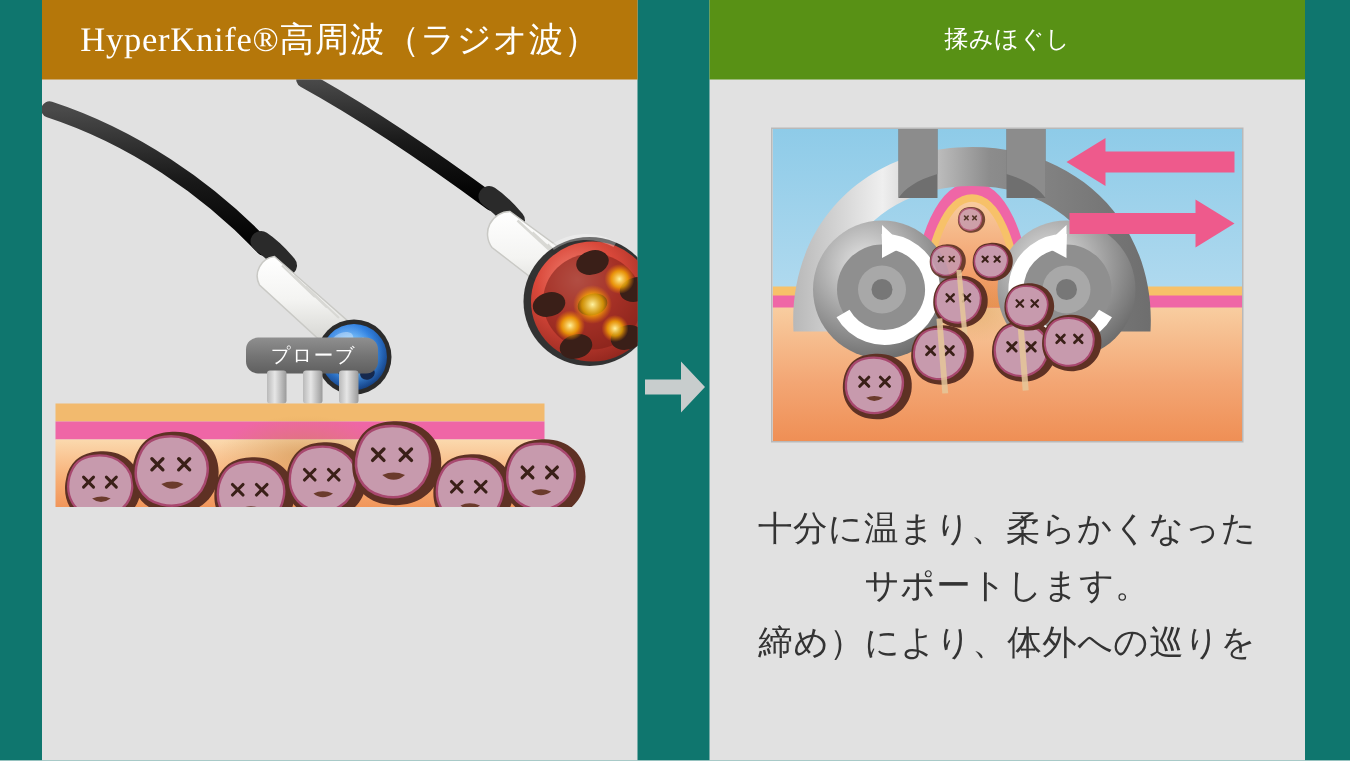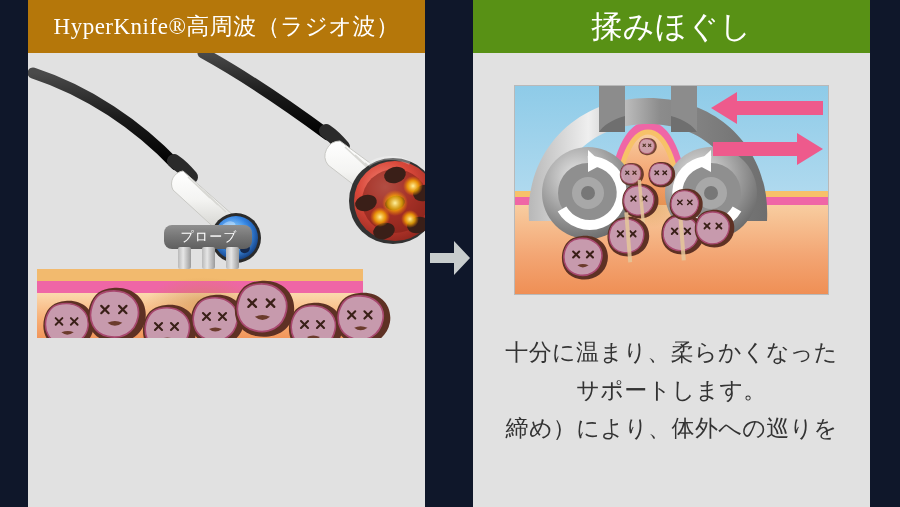--- a/index.html
+++ b/index.html
@@ -13,21 +13,21 @@
     font-family: "Liberation Sans", "DejaVu Sans", sans-serif;
     overflow: hidden;
     position: relative;
   }
 
   
   .board {
     position: relative;
     width: 900px;
     height: 507px;
-    background: #0f172a;
+    background: #0f766e;
   }
   .panel {
     position: absolute;
     top: 0;
     width: 397px;
     height: 507px;
     background: #e1e1e1;
     display: flex;
     flex-direction: column;
   }
@@ -45,21 +45,21 @@
     white-space: nowrap;
   }
   .panel-header.amber { background: #b5770a; }
   .panel-header.green { background: #589115; }
   .header-text-serif {
     font-family: "Liberation Serif", "DejaVu Serif", serif;
     font-size: 23px;
   }
   .header-text-sans {
     font-family: "Liberation Sans", "DejaVu Sans", sans-serif;
-    font-size: 31px;
+    font-size: 16px;
   }
 
   .panel-body {
     flex: 1 1 auto;
     position: relative;
   }
 
   
   .mid-arrow {
     position: absolute;

